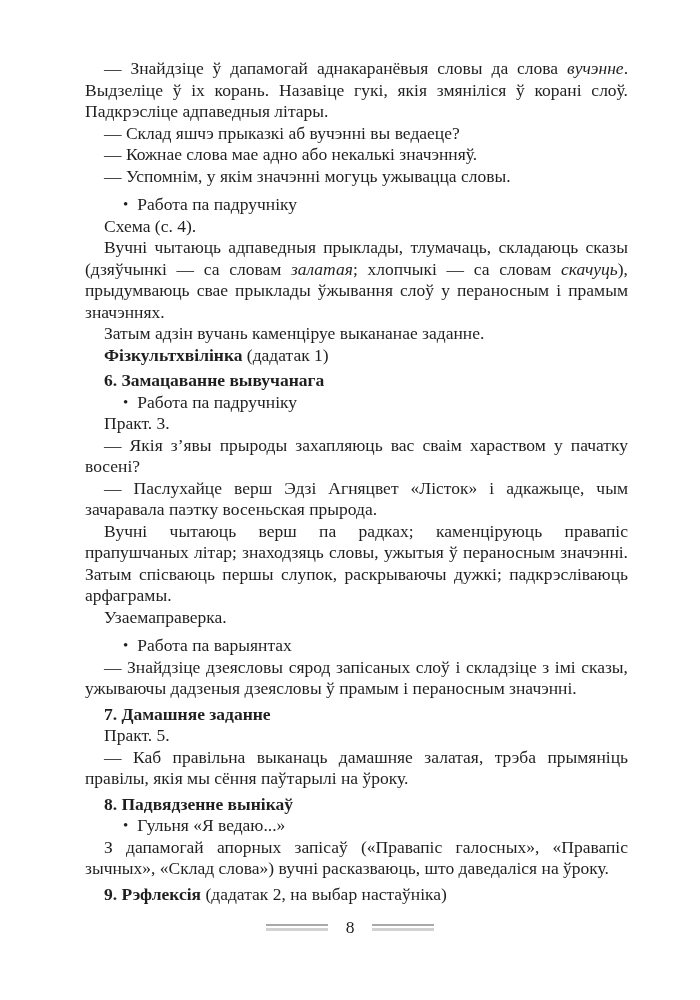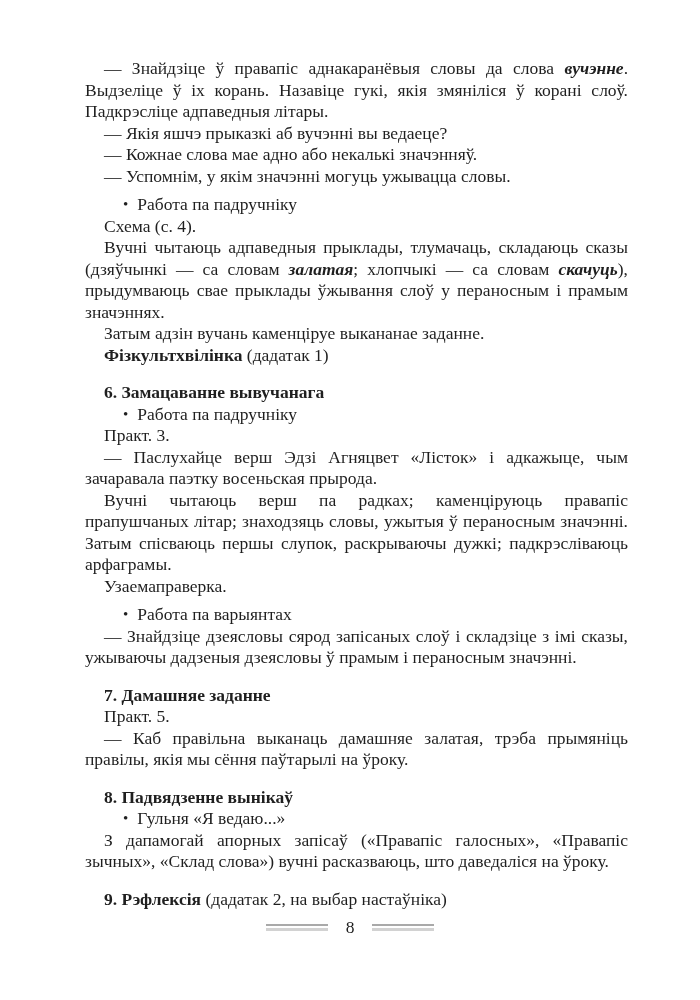--- a/index.html
+++ b/index.html
@@ -18,23 +18,23 @@
     left: 85px; top: 58px;
     width: 543px;
     font-size: 17.5px;
     line-height: 21.5px;
     text-align: justify;
   }
   .page-body p {
     margin: 0;
     text-indent: 19px;
   }
-  .page-body p.heading { margin-top: 16px; }
+  .page-body p.heading { margin-top: 4px; }
   .page-body p.spaced  { margin-top: 7px; }
-  .i { font-style: italic; font-weight: bold; }
+  .i { font-style: italic; }
   .b { font-weight: bold; }
   .bullet-mark {
     display: inline-block;
     margin-right: 9px;
     font-size: 15px;
     vertical-align: 1px;
   }
   .footer {
     position: absolute;
     left: 0; top: 917px;
@@ -53,32 +53,33 @@
   .footer .pagenum {
     font-size: 17.5px;
     line-height: 20px;
     color: #1f1f1f;
   }
 </style>
 </head>
 <body>
 
 <div class="page-body">
-    <p class="para"><span>— Знайдзіце ў правапіс аднакаранёвыя словы да слова </span><span class="i">вучэнне</span><span>. Выдзеліце ў іх корань. Назавіце гукі, якія змяніліся ў корані слоў. Падкрэсліце адпаведныя літары.</span></p>
-    <p class="para"><span>— Якія яшчэ прыказкі аб вучэнні вы ведаеце?</span></p>
+    <p class="para"><span>— Знайдзіце ў дапамогай аднакаранёвыя словы да слова </span><span class="i">вучэнне</span><span>. Выдзеліце ў іх корань. Назавіце гукі, якія змяніліся ў корані слоў. Падкрэсліце адпаведныя літары.</span></p>
+    <p class="para"><span>— Склад яшчэ прыказкі аб вучэнні вы ведаеце?</span></p>
     <p class="para"><span>— Кожнае слова мае адно або некалькі значэнняў.</span></p>
     <p class="para"><span>— Успомнім, у якім значэнні могуць ужывацца словы.</span></p>
     <p class="bullet spaced"><span class="bullet-mark">•</span><span>Работа па падручніку</span></p>
     <p class="para"><span>Схема (с. 4).</span></p>
     <p class="para"><span>Вучні чытаюць адпаведныя прыклады, тлумачаць, складаюць сказы (дзяўчынкі — са словам </span><span class="i">залатая</span><span>; хлопчыкі — са словам </span><span class="i">скачуць</span><span>), прыдумваюць свае прыклады ўжывання слоў у пераносным і прамым значэннях.</span></p>
     <p class="para"><span>Затым адзін вучань каменціруе выкананае заданне.</span></p>
     <p class="para"><span class="b">Фізкультхвілінка</span><span> (дадатак 1)</span></p>
     <p class="heading"><span class="b">6. Замацаванне вывучанага</span></p>
     <p class="bullet"><span class="bullet-mark">•</span><span>Работа па падручніку</span></p>
     <p class="para"><span>Практ. 3.</span></p>
+    <p class="para"><span>— Якія з’явы прыроды захапляюць вас сваім хараством у пачатку восені?</span></p>
     <p class="para"><span>— Паслухайце верш Эдзі Агняцвет «Лісток» і адкажыце, чым зачаравала паэтку восеньская прырода.</span></p>
     <p class="para"><span>Вучні чытаюць верш па радках; каменціруюць правапіс прапушчаных літар; знаходзяць словы, ужытыя ў пераносным значэнні. Затым спісваюць першы слупок, раскрываючы дужкі; падкрэсліваюць арфаграмы.</span></p>
     <p class="para"><span>Узаемаправерка.</span></p>
     <p class="bullet spaced"><span class="bullet-mark">•</span><span>Работа па варыянтах</span></p>
     <p class="para"><span>— Знайдзіце дзеясловы сярод запісаных слоў і складзіце з імі сказы, ужываючы дадзеныя дзеясловы ў прамым і пераносным значэнні.</span></p>
     <p class="heading"><span class="b">7. Дамашняе заданне</span></p>
     <p class="para"><span>Практ. 5.</span></p>
     <p class="para"><span>— Каб правільна выканаць дамашняе залатая, трэба прымяніць правілы, якія мы сёння паўтарылі на ўроку.</span></p>
     <p class="heading"><span class="b">8. Падвядзенне вынікаў</span></p>
     <p class="bullet"><span class="bullet-mark">•</span><span>Гульня «Я ведаю...»</span></p>

